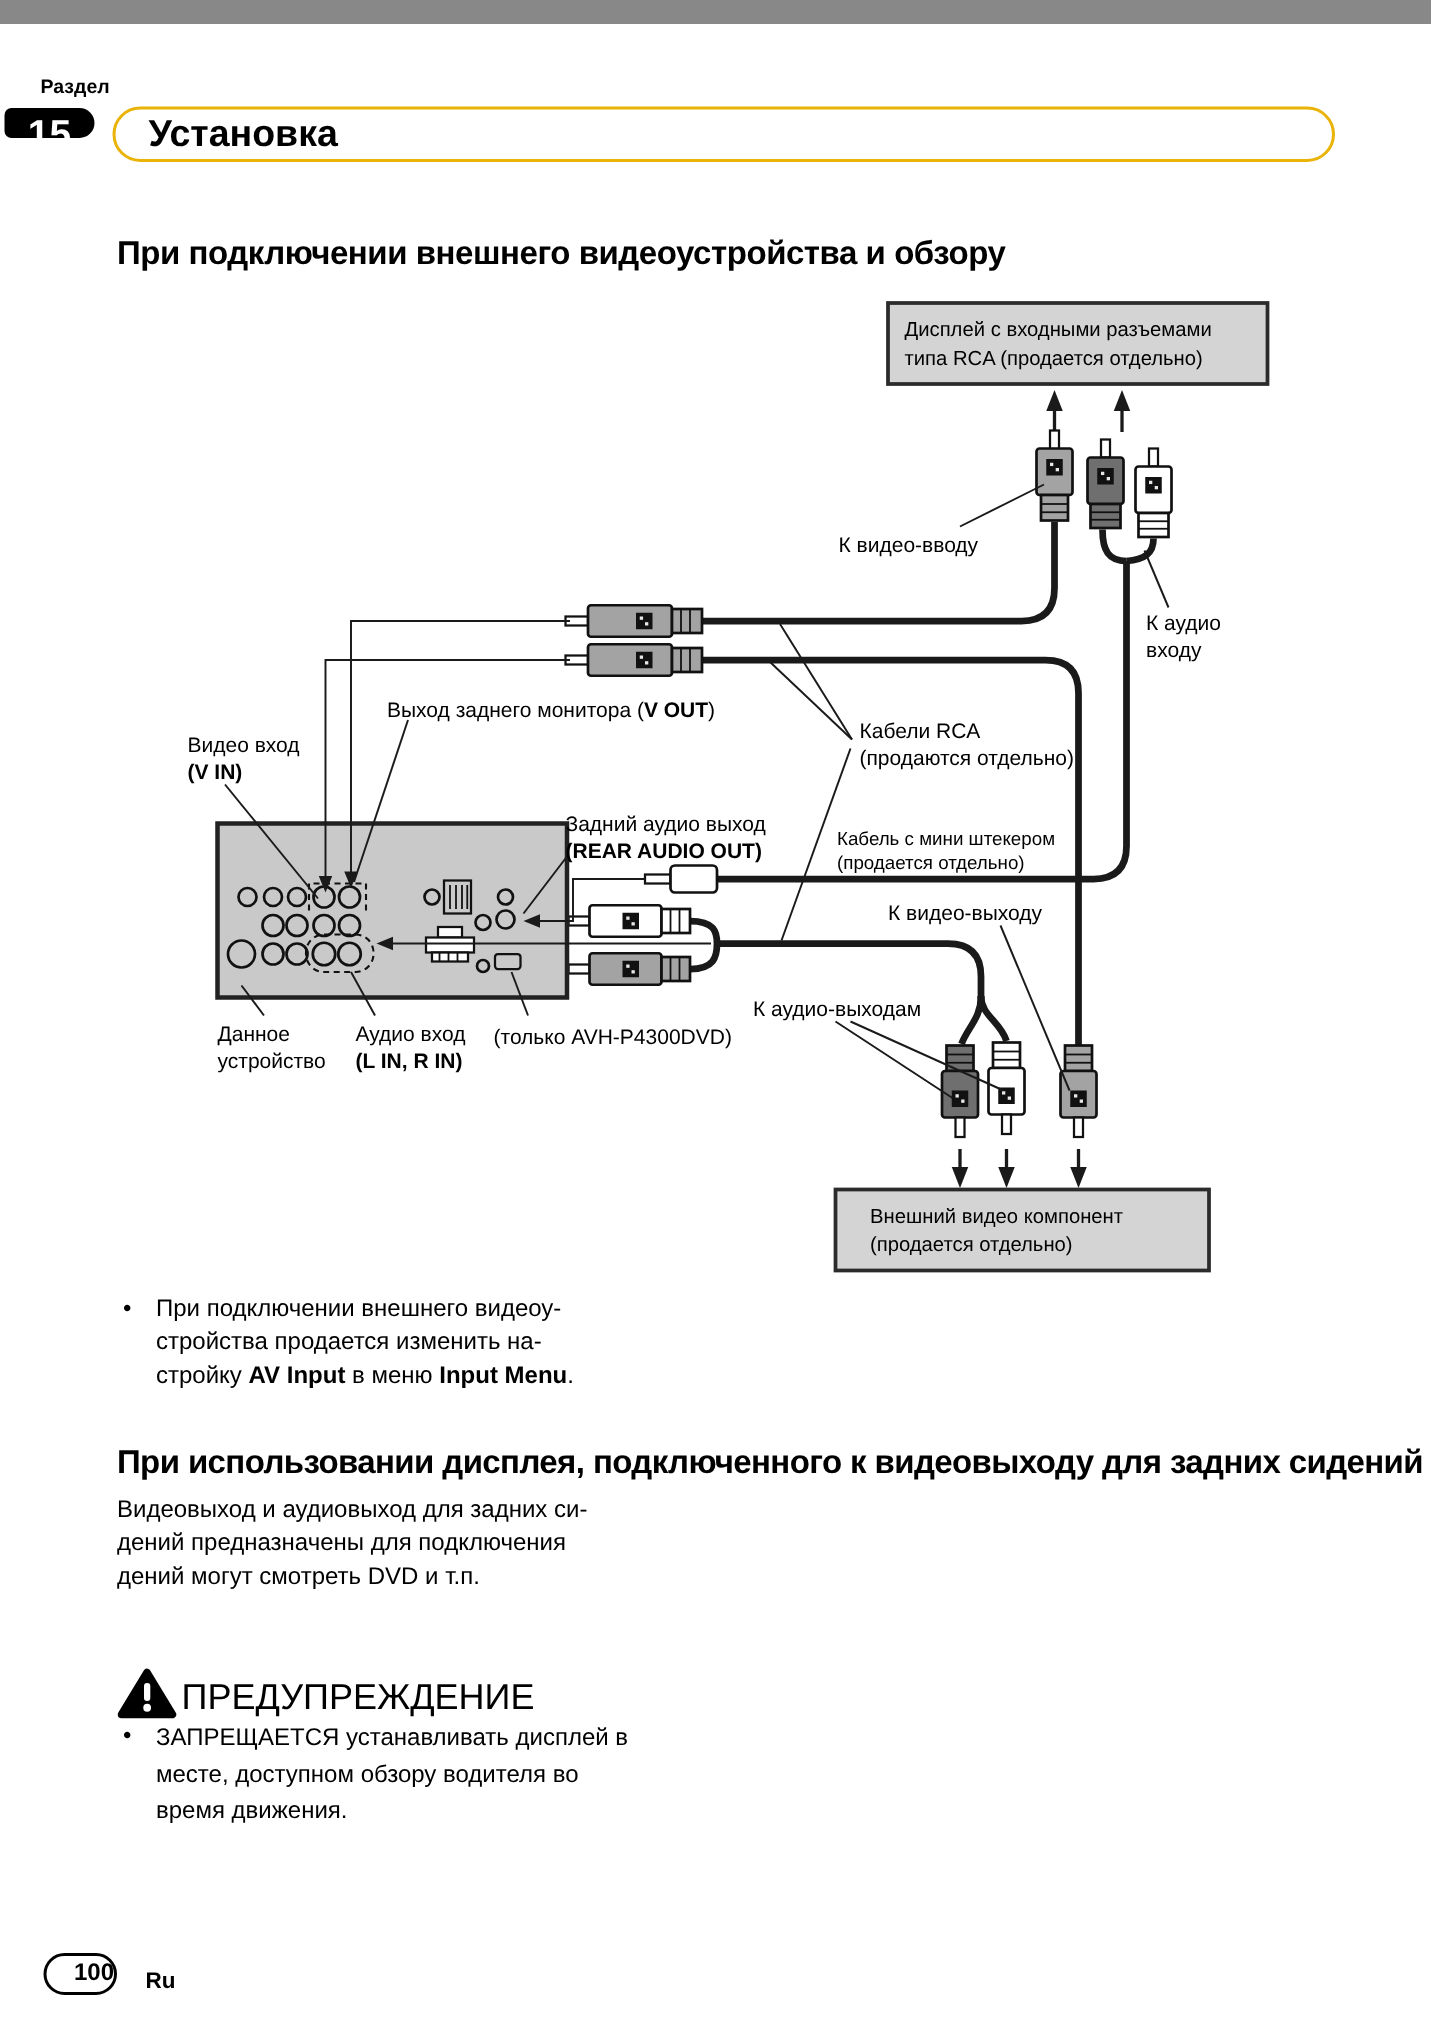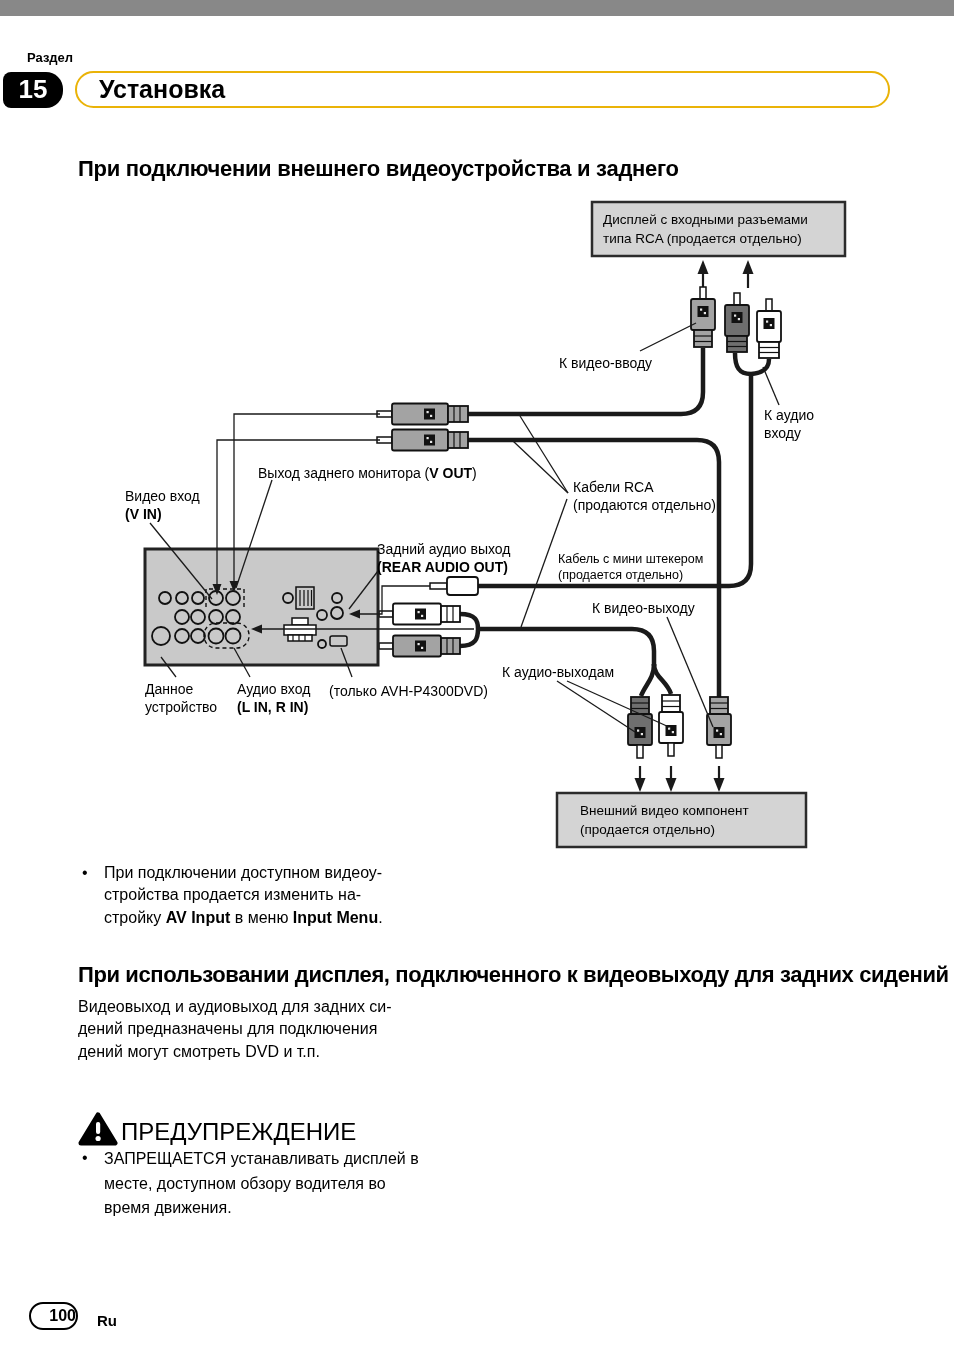--- a/index.html
+++ b/index.html
@@ -5,21 +5,21 @@
   html,body { margin:0; padding:0; background:#888; }
   .page {
     position:relative; width:954px; height:1352px; background:#ffffff;
     font-family:"Liberation Sans", sans-serif; color:#000; overflow:hidden;
     margin:16px auto;
   }
   .abs { position:absolute; }
   
   .section-label { left:27px; top:34px; font-size:13px; font-weight:bold; }
   .section-number {
-    left:3px; top:56px; width:60px; height:36px; background:#000;
+    left:3px; top:56px; width:60px; height:20px; background:#000;
     border-radius:8px 17px 17px 8px; color:#fff; font-size:26px; font-weight:bold;
     text-align:center; line-height:35px;
   }
   .chapter-pill {
     left:75px; top:55px; width:815px; height:37px; border:2px solid #eab308;
     border-radius:20px; box-sizing:border-box;
   }
   .chapter-pill span { position:absolute; left:22px; top:2px; font-size:25px; font-weight:bold; }
   .h1 { left:78px; top:140px; font-size:22px; font-weight:bold; letter-spacing:-0.3px; white-space:nowrap; }
   
@@ -63,21 +63,21 @@
 <div class="page">
 
   <div class="abs section-label">Раздел</div>
   <div class="abs section-number">
     <span>15</span>
   </div>
   <div class="abs chapter-pill">
     <span>Установка</span>
   </div>
 
-  <div class="abs h1">При подключении внешнего видеоустройства и заднего</div>
+  <div class="abs h1">При подключении внешнего видеоустройства и обзору</div>
 
   <svg class="abs" style="left:0;top:170px;" width="954" height="680" viewBox="0 170 954 680">
 
     <g>
       <rect class="box" x="592" y="186" width="253" height="54"></rect>
       <text class="lbb" x="603" y="208">Дисплей с входными разъемами</text>
       <text class="lbb" x="603" y="227">типа RCA (продается отдельно)</text>
     </g>
 
     <g>
@@ -309,21 +309,21 @@
     <text class="lbl" x="502" y="661">К аудио-выходам</text>
     <text class="lbl" x="145" y="678">Данное</text>
     <text class="lbl" x="145" y="696">устройство</text>
     <text class="lbl" x="237" y="678">Аудио вход</text>
     <text class="lbl b" x="237" y="696">(L IN, R IN)</text>
     <text class="lbl" x="329" y="680">(только AVH-P4300DVD)</text>
   </svg>
 
   <div class="abs bullet" style="left:82px;top:846px;">•</div>
   <div class="abs note-text">
-    <div>При подключении доступном видеоу-</div>
+    <div>При подключении внешнего видеоу-</div>
     <div>стройства продается изменить на-</div>
     <div><span>стройку </span><b>AV Input</b><span> в меню </span><b>Input Menu</b><span>.</span></div>
   </div>
 
   <div class="abs subheading">При использовании дисплея, подключенного к видеовыходу для задних сидений</div>
 
   <div class="abs para">
     <div>Видеовыход и аудиовыход для задних си-</div>
     <div>дений предназначены для подключения</div>
     <div>дений могут смотреть DVD и т.п.</div>

